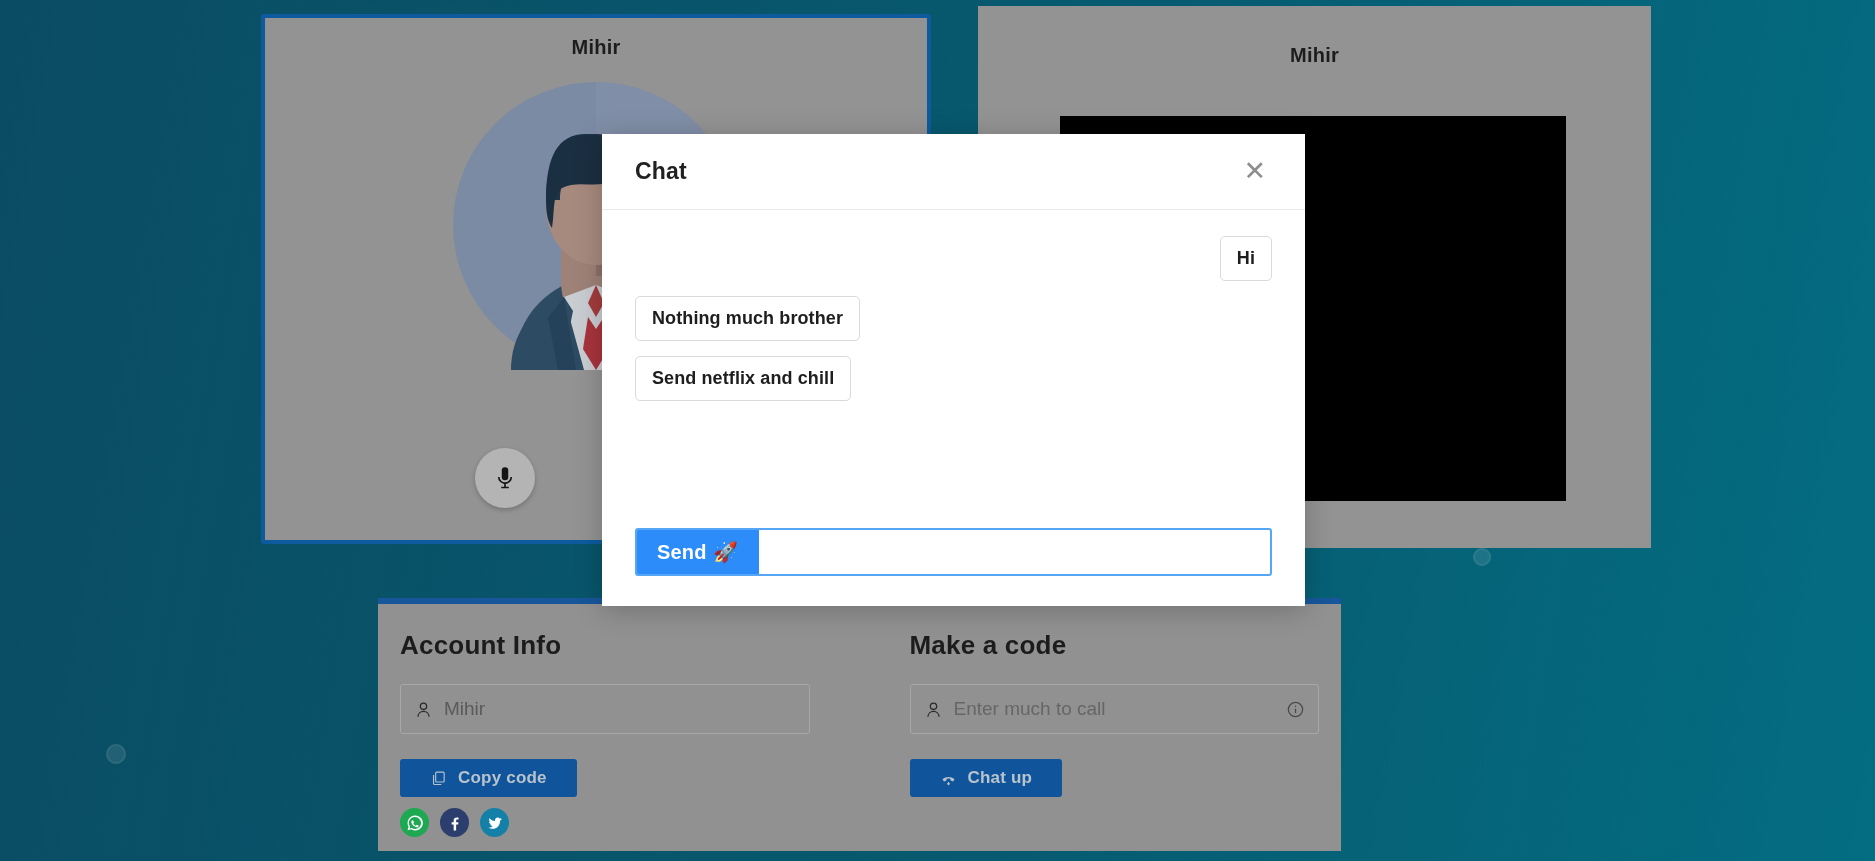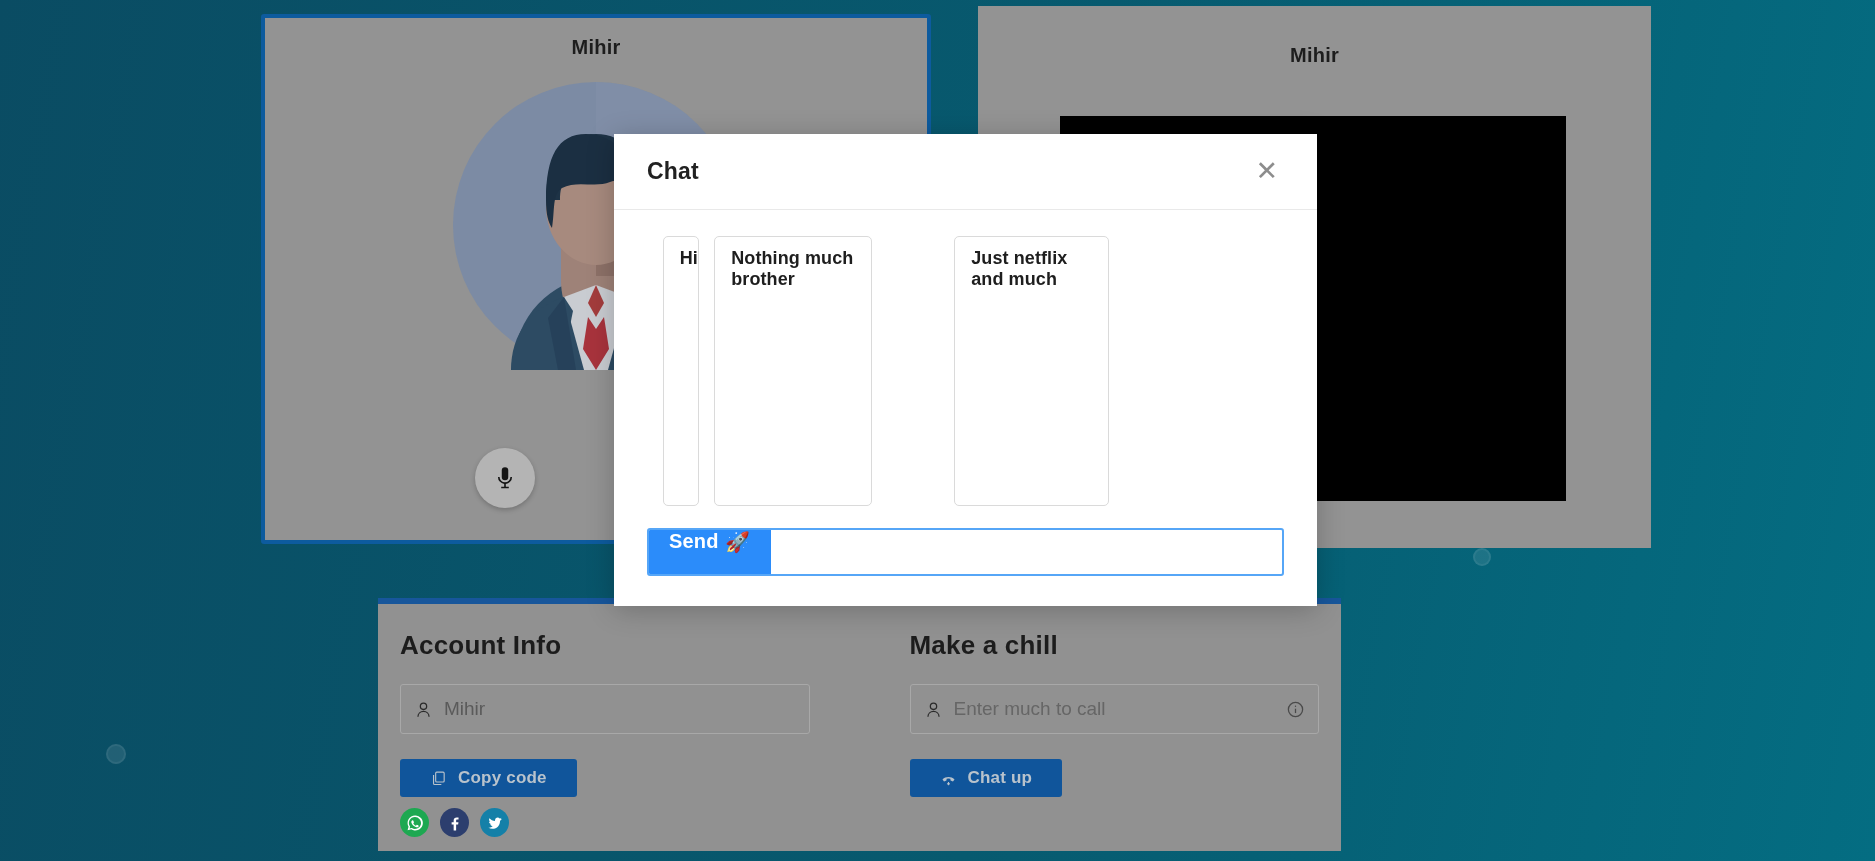--- a/index.html
+++ b/index.html
@@ -164,21 +164,20 @@
   
   .modal {
     position: absolute;
     left: 602px; top: 134px;
     width: 703px; height: 472px;
     background: #fff;
     box-shadow: 0 4px 26px rgba(0,0,0,0.22);
     display: flex;
     flex-direction: column;
     z-index: 50;
-    margin-left: 12px;
   }
   .modal-header {
     height: 76px;
     display: flex;
     align-items: center;
     justify-content: space-between;
     padding: 0 33px;
     border-bottom: 1px solid #e9e9e9;
     flex: 0 0 auto;
   }
@@ -195,21 +194,21 @@
     border: none;
     cursor: pointer;
     line-height: 1;
     font-family: "Liberation Sans", sans-serif;
     padding: 4px 6px;
   }
   .modal-body {
     flex: 1 1 auto;
     padding: 26px 33px 8px 33px;
     display: flex;
-    flex-direction: row;
+    flex-direction: column;
     gap: 15px;
     overflow-y: auto;
   }
   .msg-row { display: flex; }
   .msg-row.out { justify-content: flex-end; }
   .msg-row.in  { justify-content: flex-start; }
   .bubble {
     border: 1px solid #dadada;
     border-radius: 5px;
     padding: 11px 16px;
@@ -249,20 +248,21 @@
     flex: 0 0 auto;
     background: #2b8cfa;
     color: #fff;
     border: none;
     padding: 0 20px;
     font-size: 20px;
     font-weight: bold;
     font-family: "Liberation Sans", sans-serif;
     cursor: pointer;
     display: flex;
+    align-items: center;
     gap: 7px;
     letter-spacing: 0.2px;
   }
 </style>
 </head>
 <body>
 
 <div class="bg-dot dot-left"></div>
 <div class="bg-dot dot-right"></div>
 
@@ -343,21 +343,21 @@
       </div>
       <div class="social-icon" style="background:#1480a8">
         <svg viewBox="0 0 24 24">
           <path d="M21 6.4c-.7.3-1.4.5-2.1.6.8-.5 1.3-1.2 1.6-2-.7.4-1.5.7-2.3.9A3.6 3.6 0 0 0 12 8.6c0 .3 0 .6.1.8-3-.2-5.7-1.6-7.5-3.8-.3.5-.5 1.2-.5 1.8 0 1.3.6 2.4 1.6 3-.6 0-1.2-.2-1.7-.4 0 1.8 1.3 3.3 3 3.6-.3.1-.6.1-.9.1-.2 0-.4 0-.6-.1.5 1.5 1.9 2.5 3.5 2.6A7.2 7.2 0 0 1 3 18.1a10.2 10.2 0 0 0 5.5 1.6c6.6 0 10.2-5.5 10.2-10.2v-.5c.7-.5 1.3-1.1 1.8-1.8z"></path>
         </svg>
       </div>
     </div>
   </div>
 
   <div class="panel-col">
-    <div class="panel-title">Make a chill</div>
+    <div class="panel-title">Make a code</div>
 
     <div class="field">
       <svg viewBox="0 0 24 24">
         <circle cx="12" cy="8" r="4"></circle>
         <path d="M5 21c0-4 3.2-6.5 7-6.5s7 2.5 7 6.5"></path>
       </svg>
       <span class="field-text">Enter much to call</span>
       <svg class="info-icon" viewBox="0 0 24 24">
         <circle cx="12" cy="12" r="9"></circle>
         <path d="M12 11v5.5"></path>
@@ -382,21 +382,21 @@
   </div>
 
   <div class="modal-body" id="chat-messages">
       <div class="msg-row out">
         <div class="bubble">Hi</div>
       </div>
       <div class="msg-row in">
         <div class="bubble">Nothing much brother</div>
       </div>
       <div class="msg-row in">
-        <div class="bubble">Just netflix and much</div>
+        <div class="bubble">Send netflix and chill</div>
       </div>
     </div>
 
   <div class="modal-footer">
     <div class="input-wrap">
       <button class="send-btn">
         <span>Send</span>
         <span>🚀</span>
       </button>
     </div>

